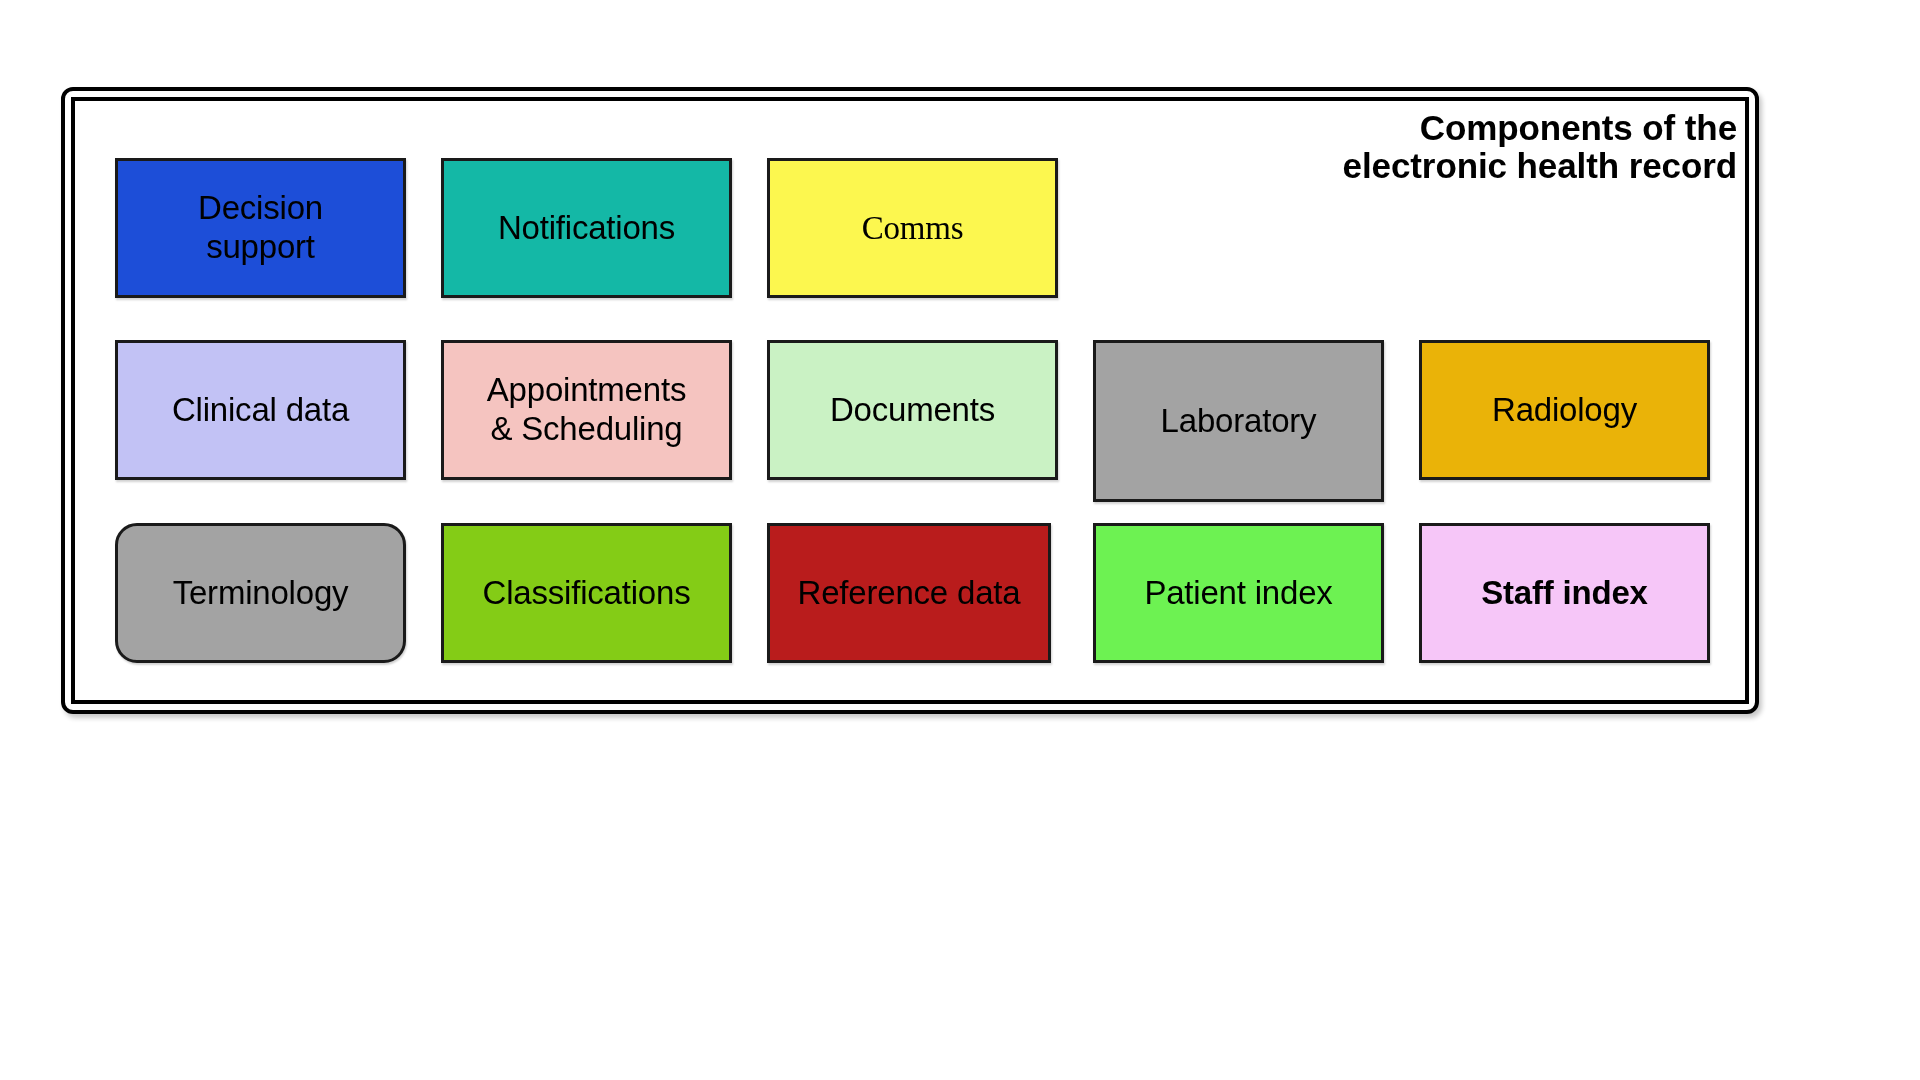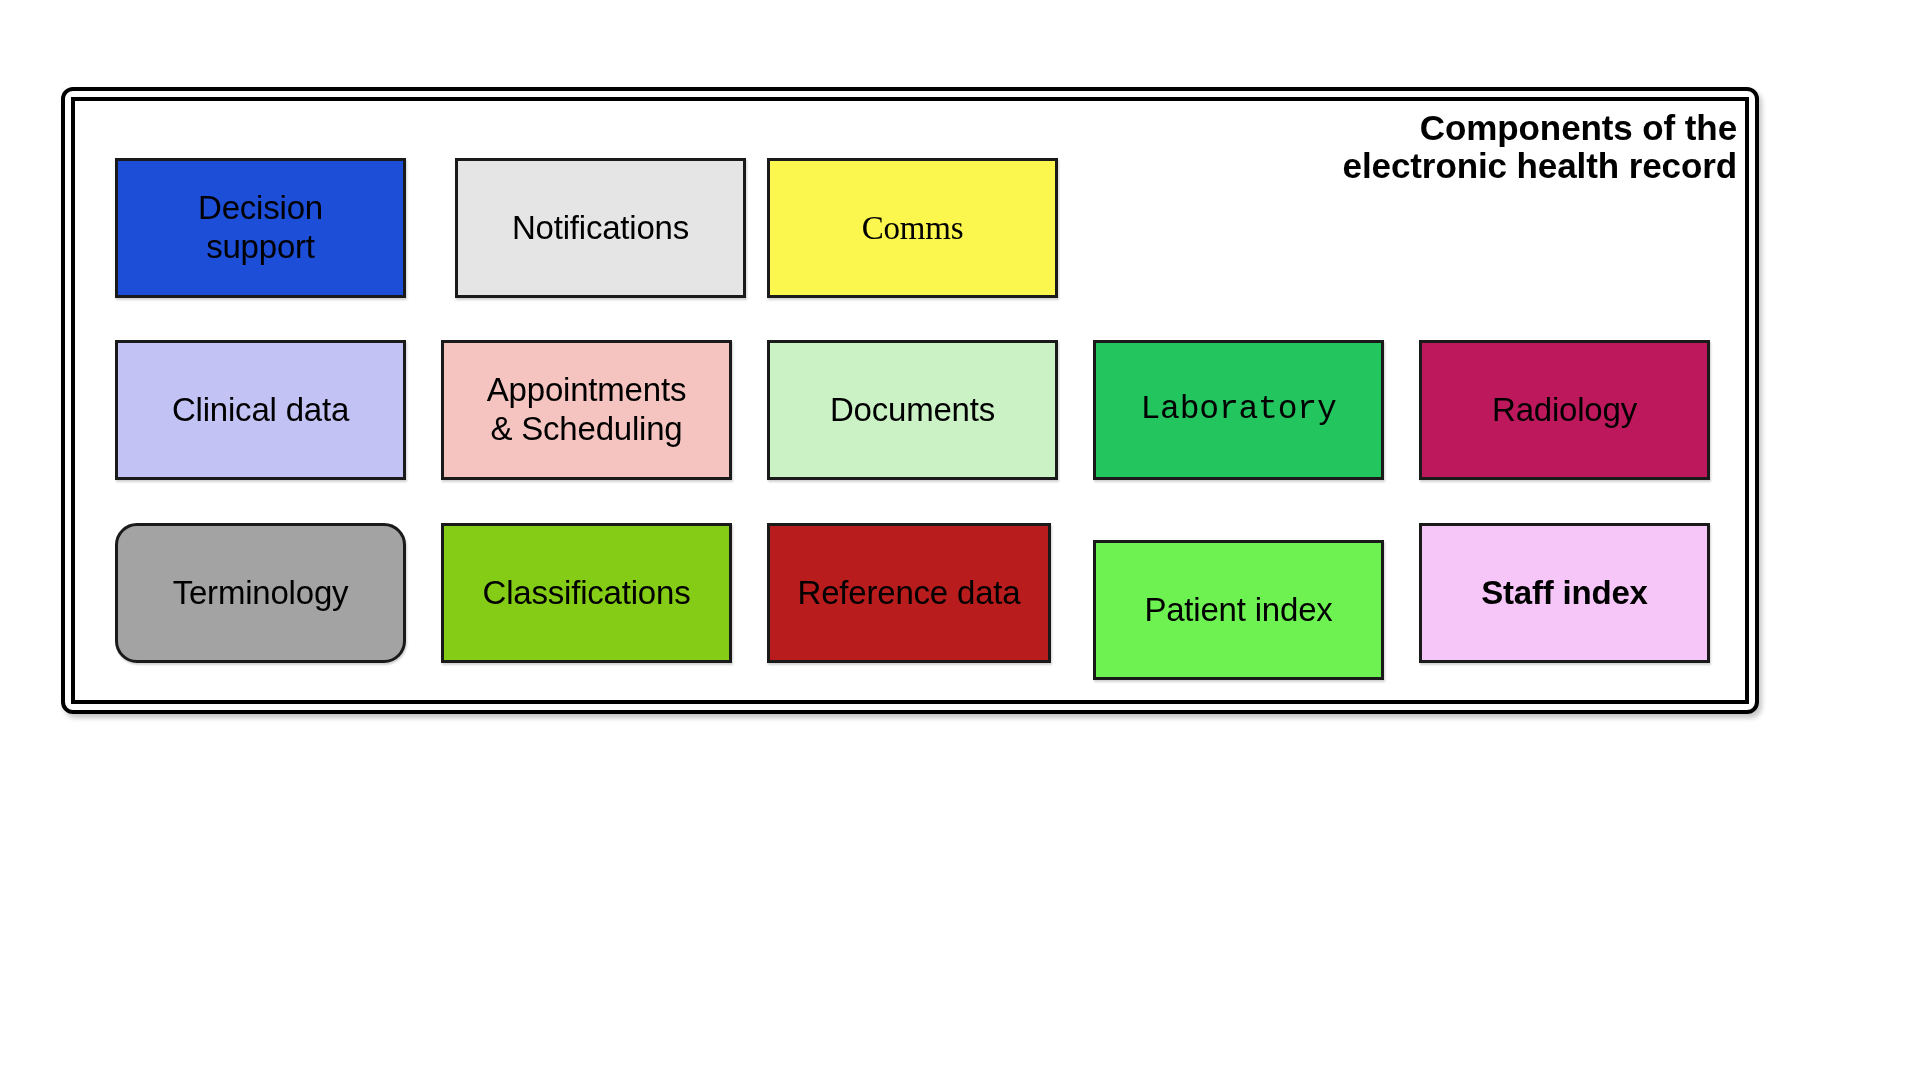--- a/index.html
+++ b/index.html
@@ -82,29 +82,29 @@
 
 <div id="diagram-frame">
   <div id="diagram-frame-inner">
 
     <div id="frame-title">Components of the
 electronic health record</div>
 
     <div id="component-grid">
         <div class="component-box" style="left: 40px; top: 57px; width: 291px; height: 140px; background: #1d4ed8;">Decision
 support</div>
-        <div class="component-box" style="left: 366px; top: 57px; width: 291px; height: 140px; background: #e5e5e5; margin-left: 14px;">Notifications</div>
+        <div class="component-box" style="left: 366px; top: 57px; width: 291px; height: 140px; background: #14b8a6;">Notifications</div>
         <div class="component-box" style="left: 692px; top: 57px; width: 291px; height: 140px; background: rgb(252, 247, 79); font-family: Liberation Serif, serif;">Comms</div>
         <div class="component-box" style="left: 40px; top: 239px; width: 291px; height: 140px; background: rgb(194, 194, 245);">Clinical data</div>
         <div class="component-box" style="left: 366px; top: 239px; width: 291px; height: 140px; background: rgb(245, 196, 192);">Appointments
 &amp; Scheduling</div>
         <div class="component-box" style="left: 692px; top: 239px; width: 291px; height: 140px; background: rgb(202, 242, 196);">Documents</div>
-        <div class="component-box" style="left: 1018px; top: 239px; width: 291px; height: 140px; background: #22c55e; font-family: Liberation Mono, monospace;">Laboratory</div>
-        <div class="component-box" style="left: 1344px; top: 239px; width: 291px; height: 140px; background: #be185d;">Radiology</div>
+        <div class="component-box" style="left: 1018px; top: 239px; width: 291px; height: 162px; background: #a3a3a3;">Laboratory</div>
+        <div class="component-box" style="left: 1344px; top: 239px; width: 291px; height: 140px; background: #eab308;">Radiology</div>
         <div class="component-box" style="left: 40px; top: 422px; width: 291px; height: 140px; background: #a3a3a3; border-radius: 22px;">Terminology</div>
         <div class="component-box" style="left: 366px; top: 422px; width: 291px; height: 140px; background: #84cc16;">Classifications</div>
         <div class="component-box" style="left: 692px; top: 422px; width: 284px; height: 140px; background: #b91c1c;">Reference data</div>
-        <div class="component-box" style="left: 1018px; top: 422px; width: 291px; height: 140px; background: rgb(109, 242, 82); margin-top: 17px;">Patient index</div>
+        <div class="component-box" style="left: 1018px; top: 422px; width: 291px; height: 140px; background: rgb(109, 242, 82);">Patient index</div>
         <div class="component-box" style="left: 1344px; top: 422px; width: 291px; height: 140px; background: rgb(246, 198, 248); font-weight: bold;">Staff index</div>
       </div>
 
   </div>
 </div>
 
 </body></html>

